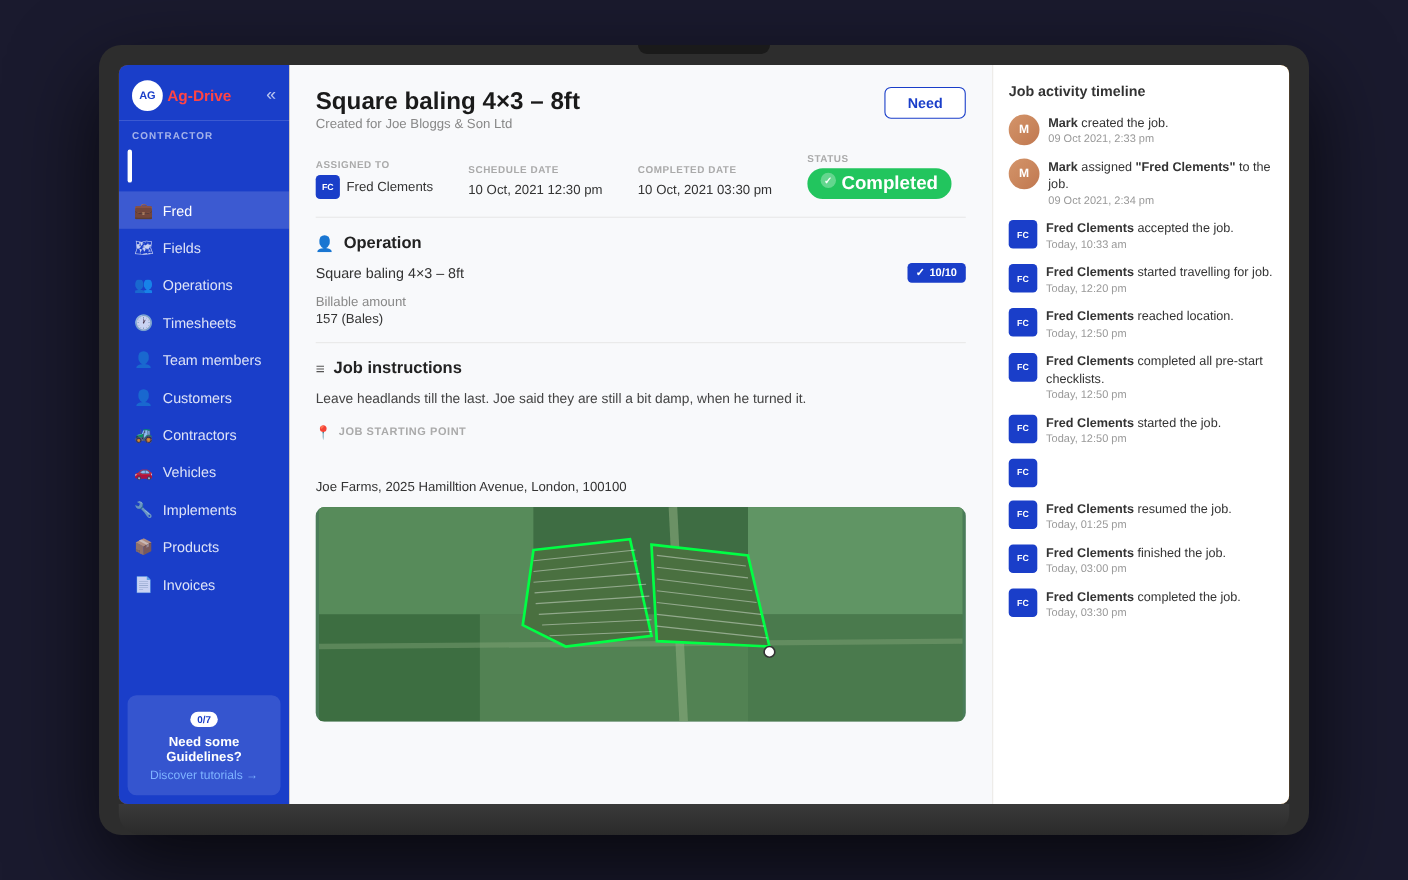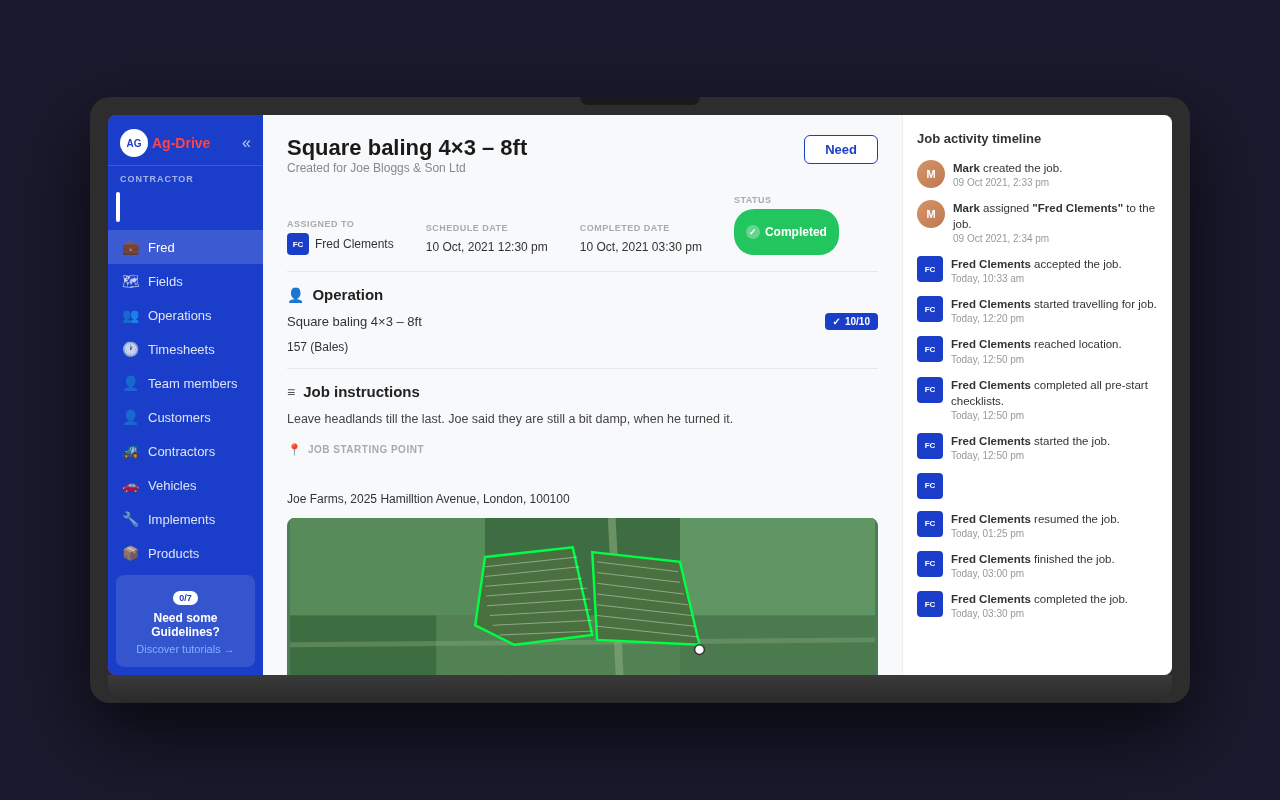--- a/index.html
+++ b/index.html
@@ -18,21 +18,21 @@
       border-radius: 20px;
       padding: 18px 18px 0 18px;
       box-shadow: 0 30px 80px rgba(0,0,0,0.7);
       position: relative;
     }
     .laptop-screen {
       background: #a16207;
       border-radius: 8px;
       overflow: hidden;
       width: 100%;
-      height: 560px;
+      height: 672px;
       display: flex;
       position: relative;
     }
     .laptop-base {
       height: 28px;
       background: linear-gradient(180deg, #3a3a3a, #2a2a2a);
       border-radius: 0 0 20px 20px;
       display: flex;
       align-items: center;
       justify-content: center;
@@ -231,27 +231,26 @@
       border-radius: 4px;
       display: flex;
       align-items: center;
       justify-content: center;
       font-size: 8px;
       font-weight: 700;
       color: #fff;
     }
     .status-badge {
       display: flex;
-      align-items: center;
       gap: 5px;
       background: #22c55e;
       color: #fff;
-      padding: 16px 12px;
+      padding: 4px 12px;
       border-radius: 20px;
-      font-size: 12px;
+      font-size: 17px;
       font-weight: 600;
     }
     .status-badge::before {
       content: '✓';
       background: rgba(255,255,255,0.3);
       border-radius: 50%;
       width: 14px;
       height: 14px;
       display: flex;
       align-items: center;
@@ -541,20 +540,21 @@
       </div>
 
       <div class="operation-row">
         <span class="operation-name">Square baling 4×3 – 8ft</span>
         <div class="checklist-badge">
           <span style="font-size:10px">✓</span>
           <span>10/10</span>
         </div>
       </div>
 
+      <p class="billable-label">Billable amount</p>
       <p class="billable-value">157 (Bales)</p>
 
       <hr class="section-divider">
 
       <div class="section-title">
         <span class="section-icon">≡</span>
         <span>Job instructions</span>
       </div>
 
       <p class="instructions-text">Leave headlands till the last. Joe said they are still a bit damp, when he turned it.</p>

